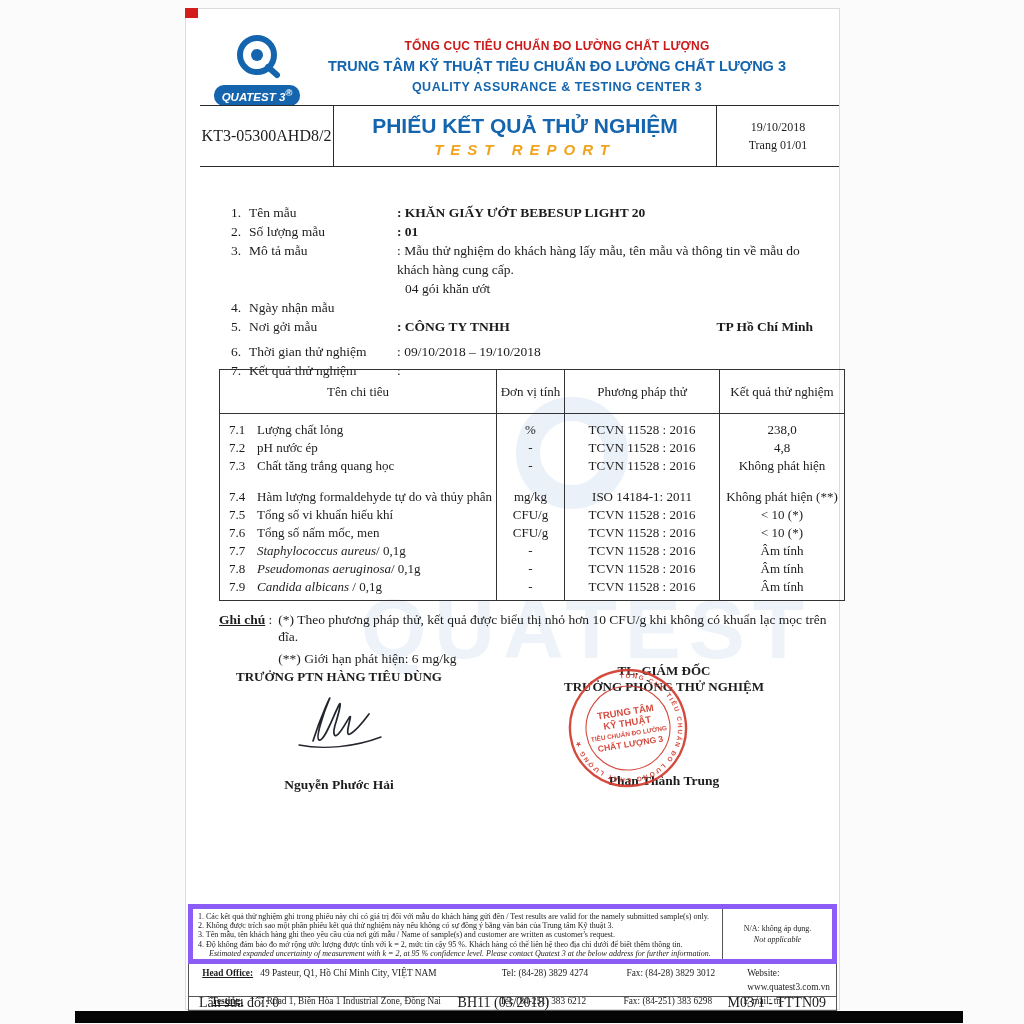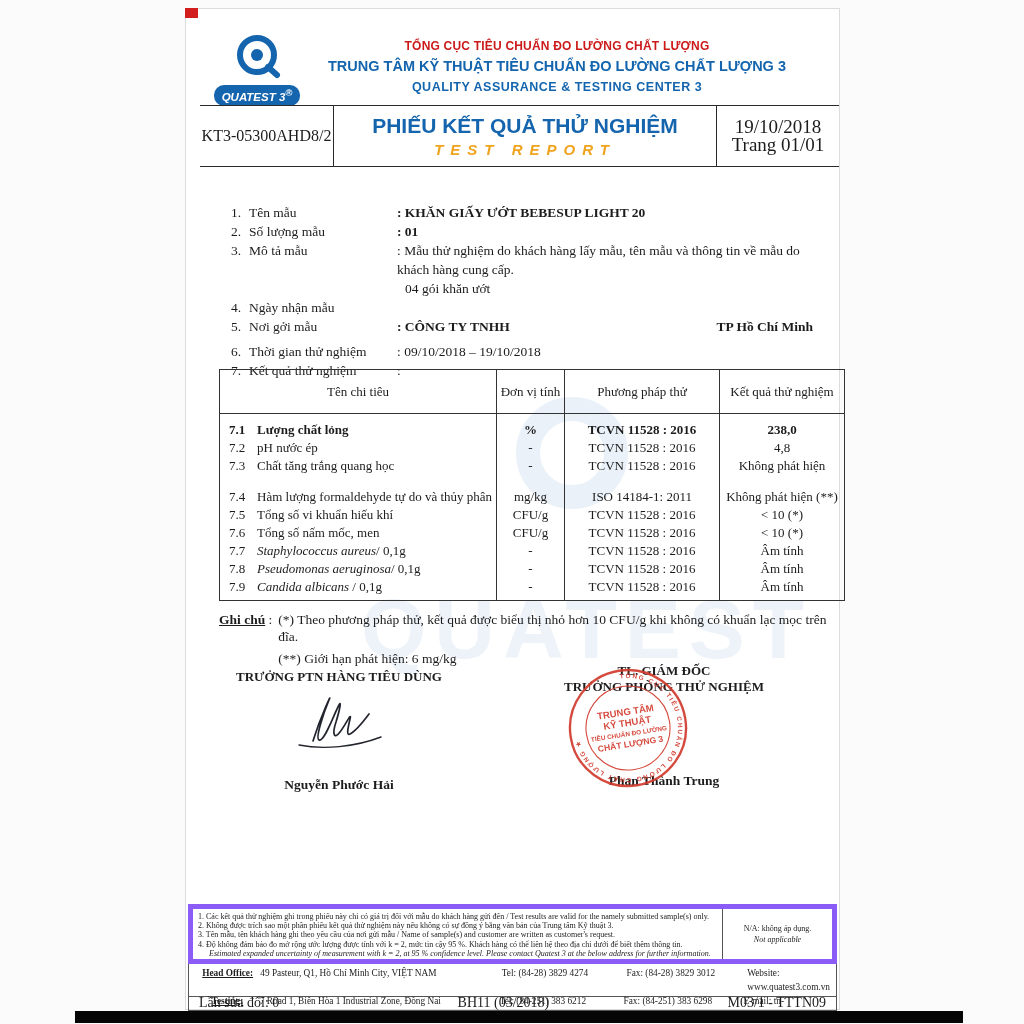--- a/index.html
+++ b/index.html
@@ -29,21 +29,21 @@
   .h-line2 { color:#1465ae; font-weight:bold; font-size:14.5px; margin-top:5px; }
   .h-line3 { color:#1465ae; font-weight:bold; font-size:12.5px; margin-top:6px; letter-spacing:.5px; }
 
   
   .title-block { position:absolute; top:96px; left:14px; width:639px; height:62px;
                  border-top:1.5px solid #2a2a2a; border-bottom:1.5px solid #2a2a2a;
                  display:flex; align-items:stretch; }
   .tb-c { display:flex; flex-direction:column; justify-content:center; align-items:center; }
   .tb-c1 { width:133px; font-size:16px; }
   .tb-c2 { width:384px; border-left:1.5px solid #2a2a2a; border-right:1.5px solid #2a2a2a; }
-  .tb-c3 { flex:1; font-size:19px; line-height:18px; }
+  .tb-c3 { flex:1; font-size:12px; line-height:18px; }
   .t-vi { color:#1465ae; font-weight:bold; font-size:21px; font-family:"Liberation Sans",sans-serif; }
   .t-en { color:#f0a31d; font-weight:bold; font-style:italic; font-size:15px; letter-spacing:7px;
           margin-top:3px; font-family:"Liberation Sans",sans-serif; }
 
   
   .info { position:absolute; top:194px; left:45px; width:596px; font-size:13.5px; }
   .irow { display:flex; line-height:19px; position:relative; }
   .inum { width:18px; }
   .ilabel { width:148px; }
   .ival { flex:1; }
@@ -52,21 +52,21 @@
   .gap6 { margin-top:6px; }
 
   
   table.results { position:absolute; top:360px; left:33px; width:625px; border-collapse:collapse;
                   table-layout:fixed; font-size:13px; border:1.2px solid #333; }
   table.results th { border:1px solid #333; font-weight:normal; height:44px; font-size:13px;
                      text-align:center; vertical-align:middle; line-height:16px; }
   table.results td { border-left:1px solid #333; border-right:1px solid #333; border-top:none;
                      border-bottom:none; padding:0 3px; line-height:18px; vertical-align:top; }
   td.c, th.c { text-align:center; }
-  tr.first td { padding-top:7px;font-weight:bold; }
+  tr.first td { padding-top:7px; }
   tr.gap td { padding-top:13px; }
   tr.last td { padding-bottom:4px; }
   .ncell { display:flex; }
   .nno { width:34px; flex:0 0 34px; padding-left:6px; }
   .nname { flex:1; }
   .sci { font-style:italic; }
 
   
   .notes { position:absolute; top:602px; left:33px; width:625px; font-size:13.5px; line-height:17px; display:flex; }
   .glabel { font-weight:bold; text-decoration:underline; white-space:nowrap; }

